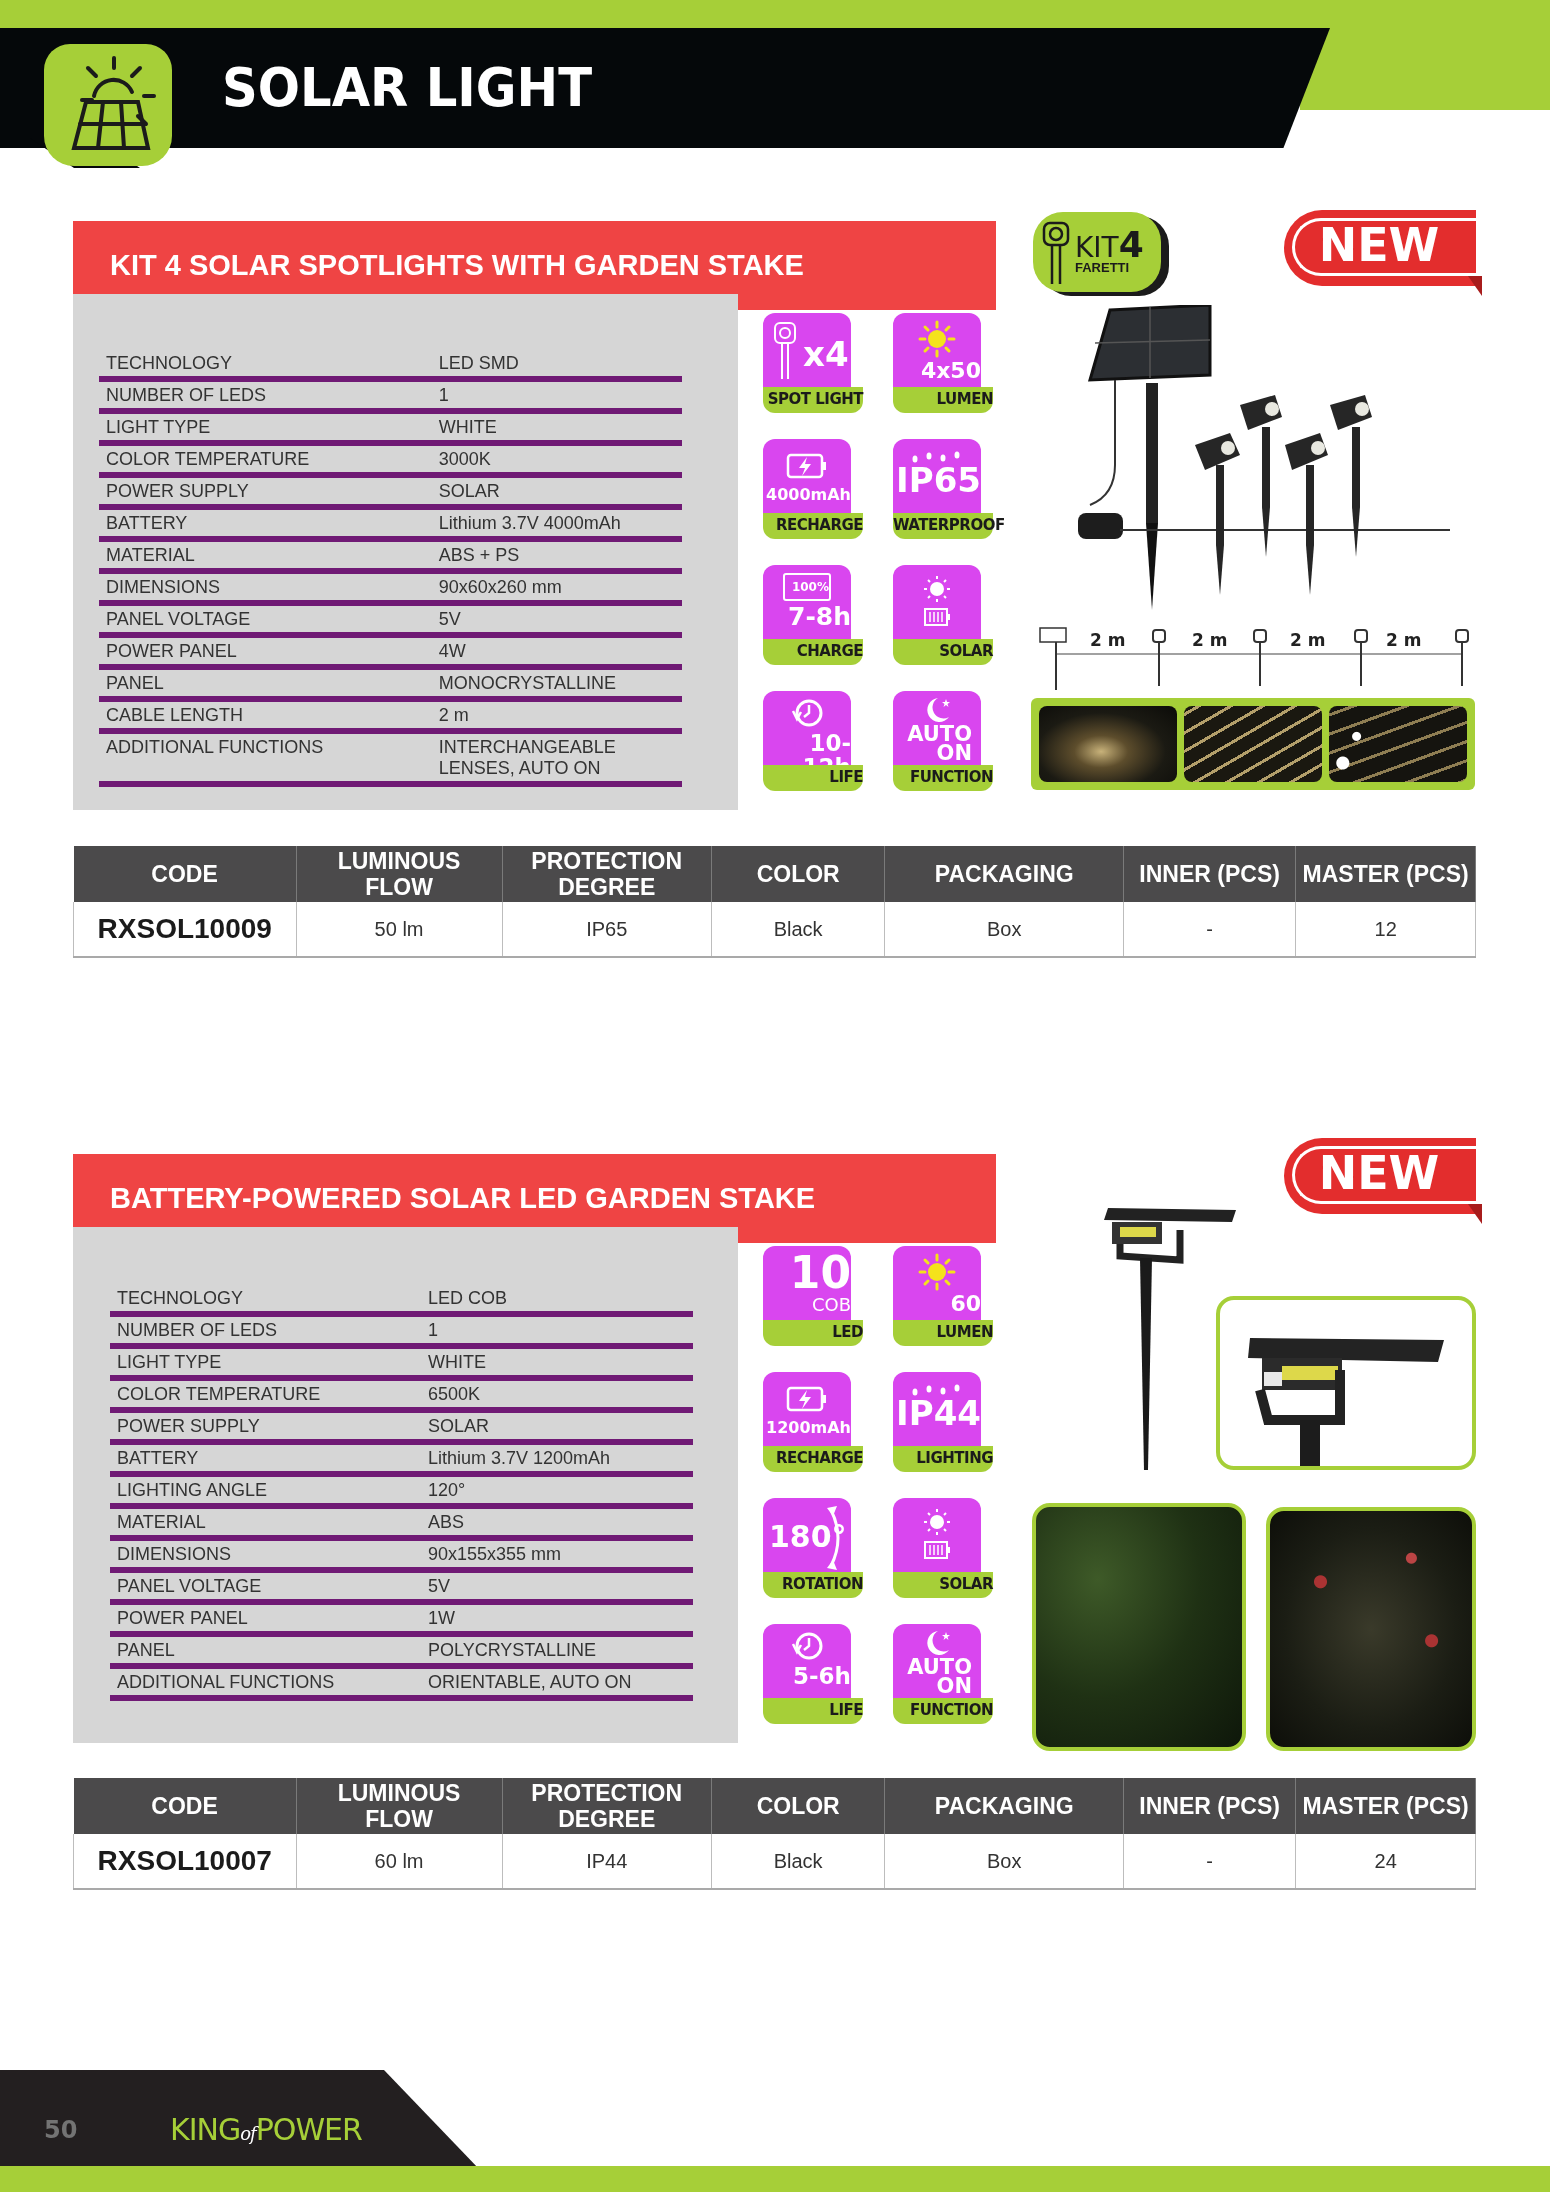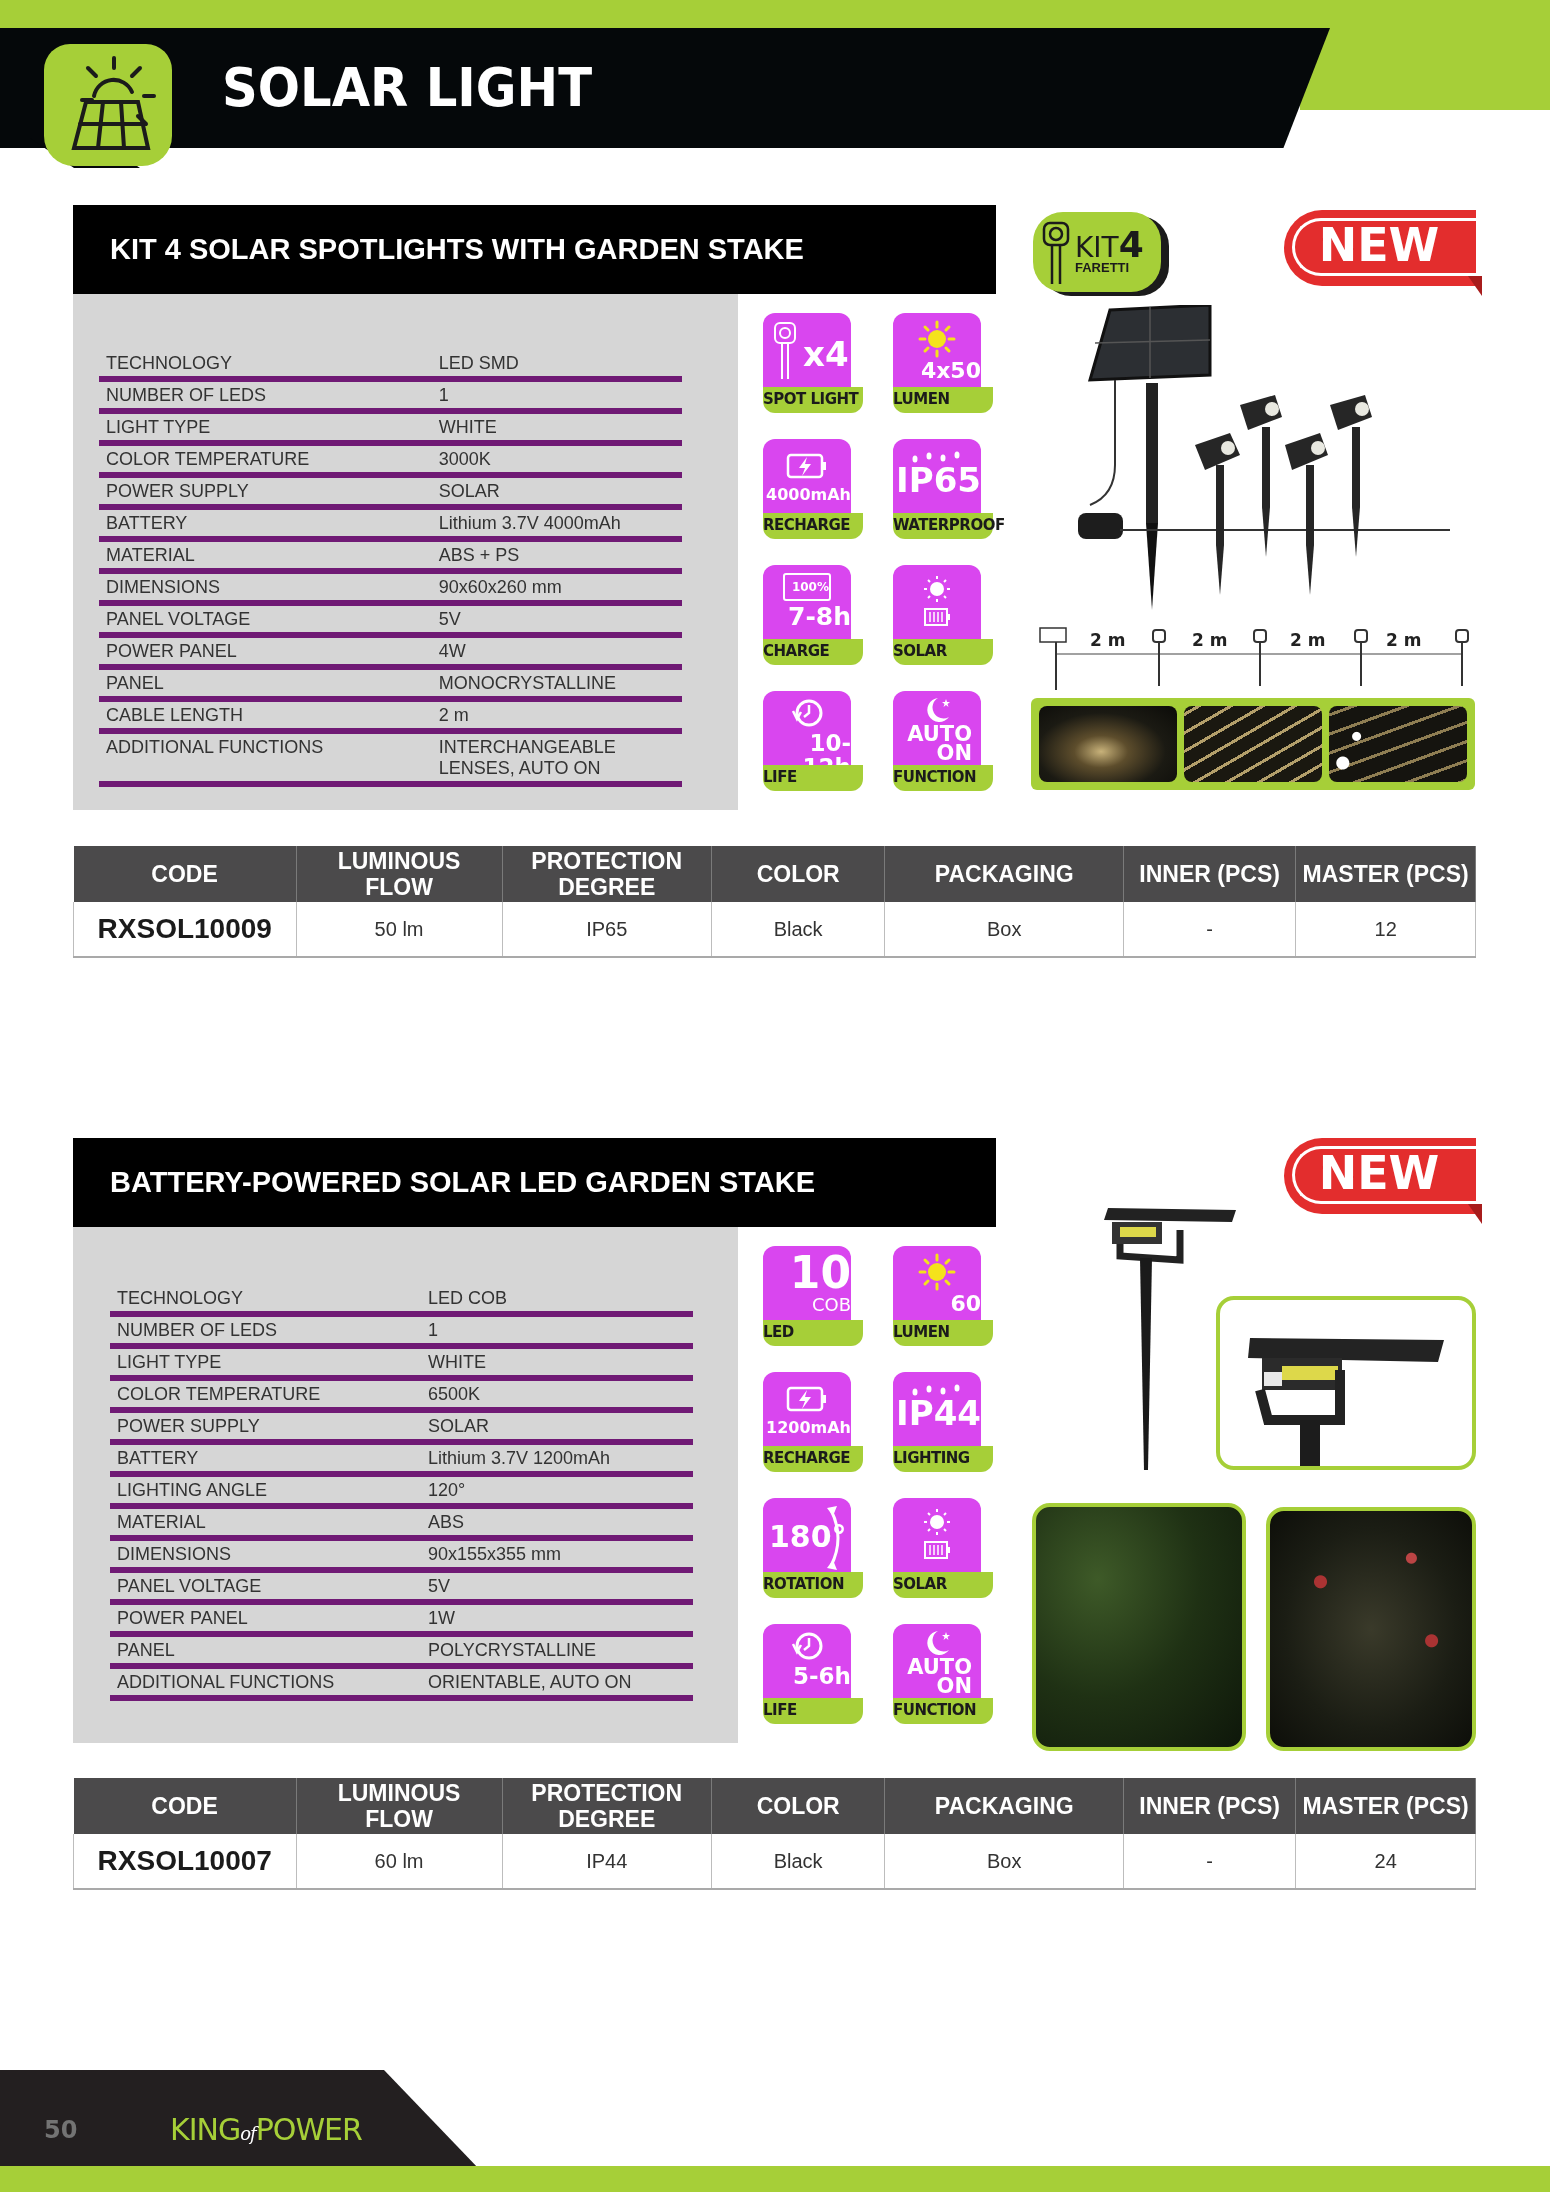--- a/index.html
+++ b/index.html
@@ -6,29 +6,29 @@
   body{width:1550px;height:2192px;position:relative;overflow:hidden;background:#ffffff;font-family:"Liberation Sans",sans-serif;color:#222;}
   .abs{position:absolute;}
   
   .top-green{left:0;top:0;width:1550px;height:28px;background:#a6cf38;}
   .top-green-right{left:1300px;top:0;width:250px;height:110px;background:#a6cf38;}
   .header-bar{left:0;top:28px;width:1330px;height:120px;background:#05080a;clip-path:polygon(0 0,100% 0,96.5% 100%,0 100%);border-bottom-right-radius:40px;}
   .header-icon-box{left:44px;top:44px;width:128px;height:122px;background:#a6cf38;border-radius:26px 26px 30px 30px;}
   .header-icon-shadow{left:30px;top:138px;width:110px;height:30px;background:#05080a;clip-path:polygon(0 0,60% 0,100% 100%,40% 100%);}
   .header-title{left:222px;top:56px;font-size:54px;font-weight:bold;color:#fff;letter-spacing:0px;font-family:"DejaVu Sans",sans-serif;transform:scaleX(0.92);transform-origin:left;}
   
-  .prod-title-bar{background:#000000;color:#fff;font-size:29px;font-weight:bold;height:89px;line-height:89px;padding-left:37px;box-sizing:border-box;}
+  .prod-title-bar{background:#ef4444;color:#fff;font-size:29px;font-weight:bold;height:89px;line-height:89px;padding-left:37px;box-sizing:border-box;margin-top:16px;}
   .spec-panel{background:#d6d6d6;}
   .spec-table{position:absolute;border-collapse:collapse;font-size:18px;color:#333;}
   .spec-table td{padding:3px 7px 2px;border-bottom:6px solid #701a75;vertical-align:top;line-height:21px;}
   .spec-table td.k{width:297px;}
   
   .badge{position:absolute;width:100px;height:100px;}
   .badge .top{position:absolute;left:0;top:0;width:88px;height:80px;background:#d946ef;border-radius:12px 12px 6px 6px;color:#fff;text-align:right;font-weight:bold;font-family:"DejaVu Sans",sans-serif;}
-  .badge .bot{position:absolute;left:0;top:74px;width:100px;height:26px;background:#a6cf38;border-radius:0 0 12px 12px;color:#1b1b1b;font-size:15px;font-weight:bold;text-align:left;line-height:24px;font-family:"DejaVu Sans",sans-serif;letter-spacing:-0.5px;}
+  .badge .bot{position:absolute;left:0;top:74px;width:100px;height:26px;background:#a6cf38;border-radius:0 0 12px 12px;color:#1b1b1b;font-size:15px;font-weight:bold;text-align:right;line-height:24px;font-family:"DejaVu Sans",sans-serif;letter-spacing:-0.5px;}
   .badge .big{font-size:32px;line-height:34px;}
   .badge .mid{font-size:22px;line-height:24px;}
   .badge .sm{font-size:14px;line-height:16px;}
   .badge svg{display:block;margin:0 auto;}
   
   .code-table{position:absolute;border-collapse:collapse;}
   .code-table th{background:#4b4a4b;color:#fff;font-size:23px;font-weight:bold;height:56px;border-right:1px solid #7a7a7a;line-height:26px;padding:0;}
   .code-table td{height:54px;text-align:center;font-size:20px;color:#333;border-right:1px solid #bdbdbd;border-bottom:2px solid #a9a9a9;padding:0;}
   .code-table td.code{font-weight:bold;font-size:28px;color:#1b1b1b;}
   .code-table td:first-child{border-left:1px solid #bdbdbd;}

